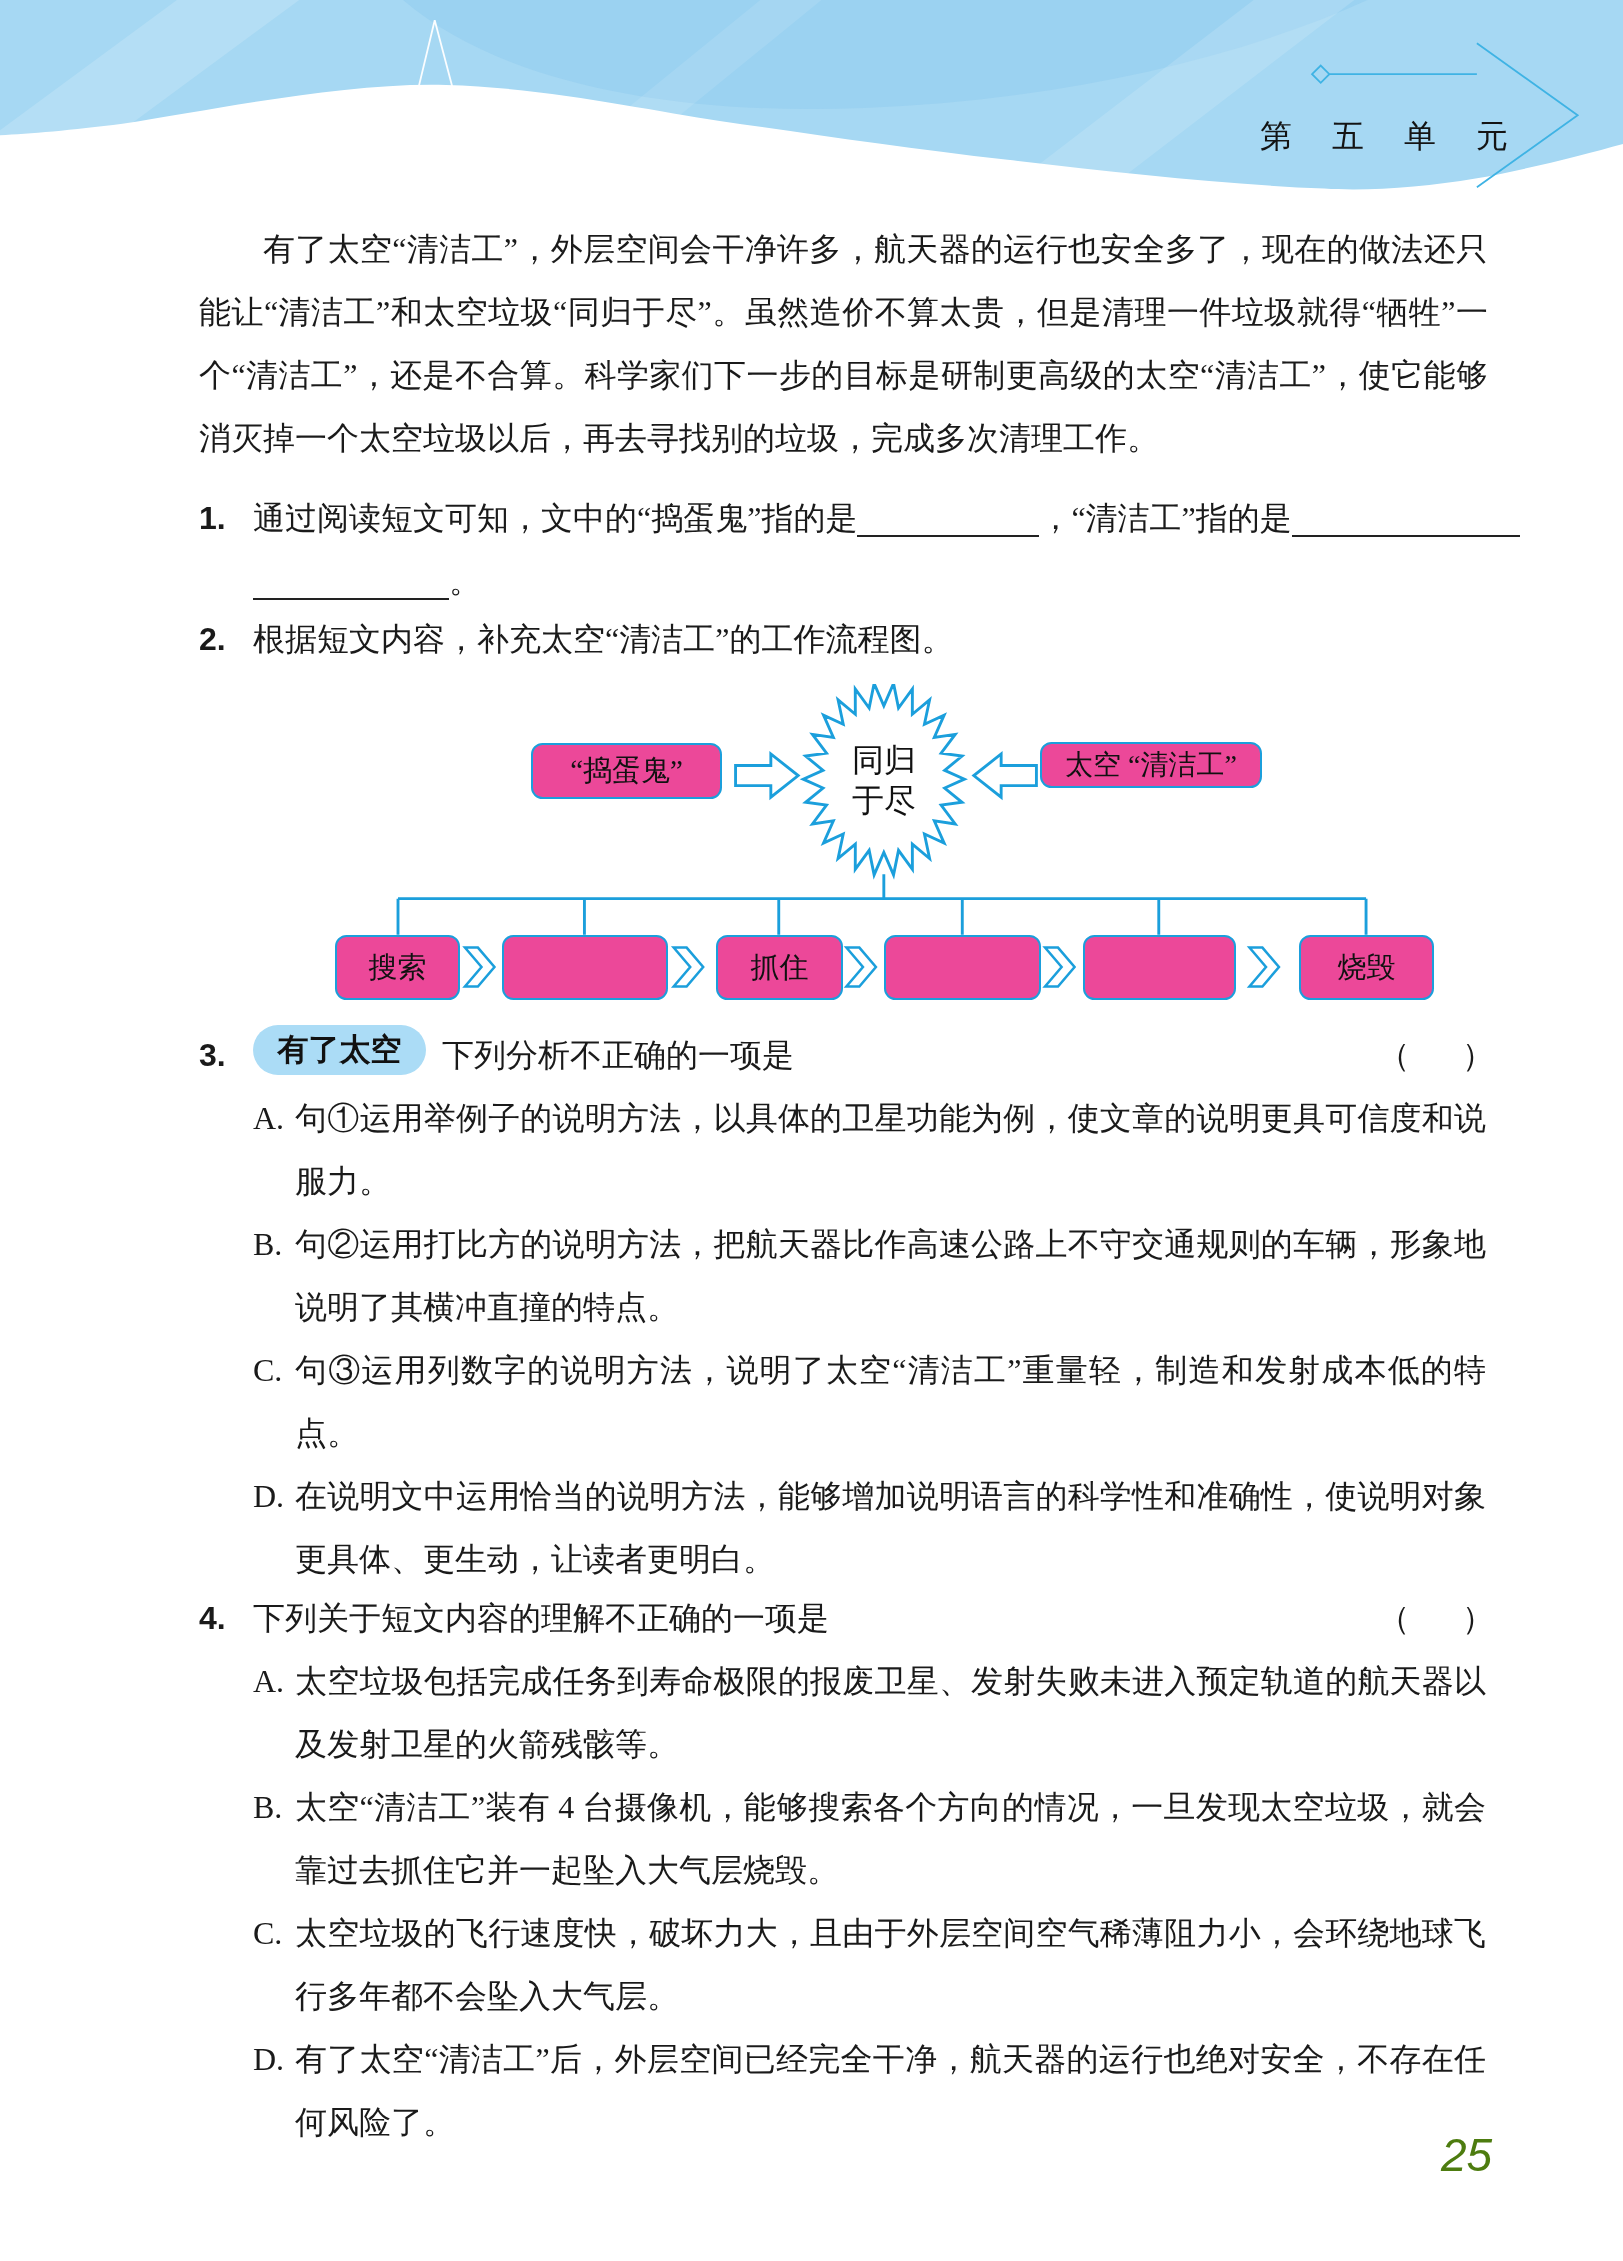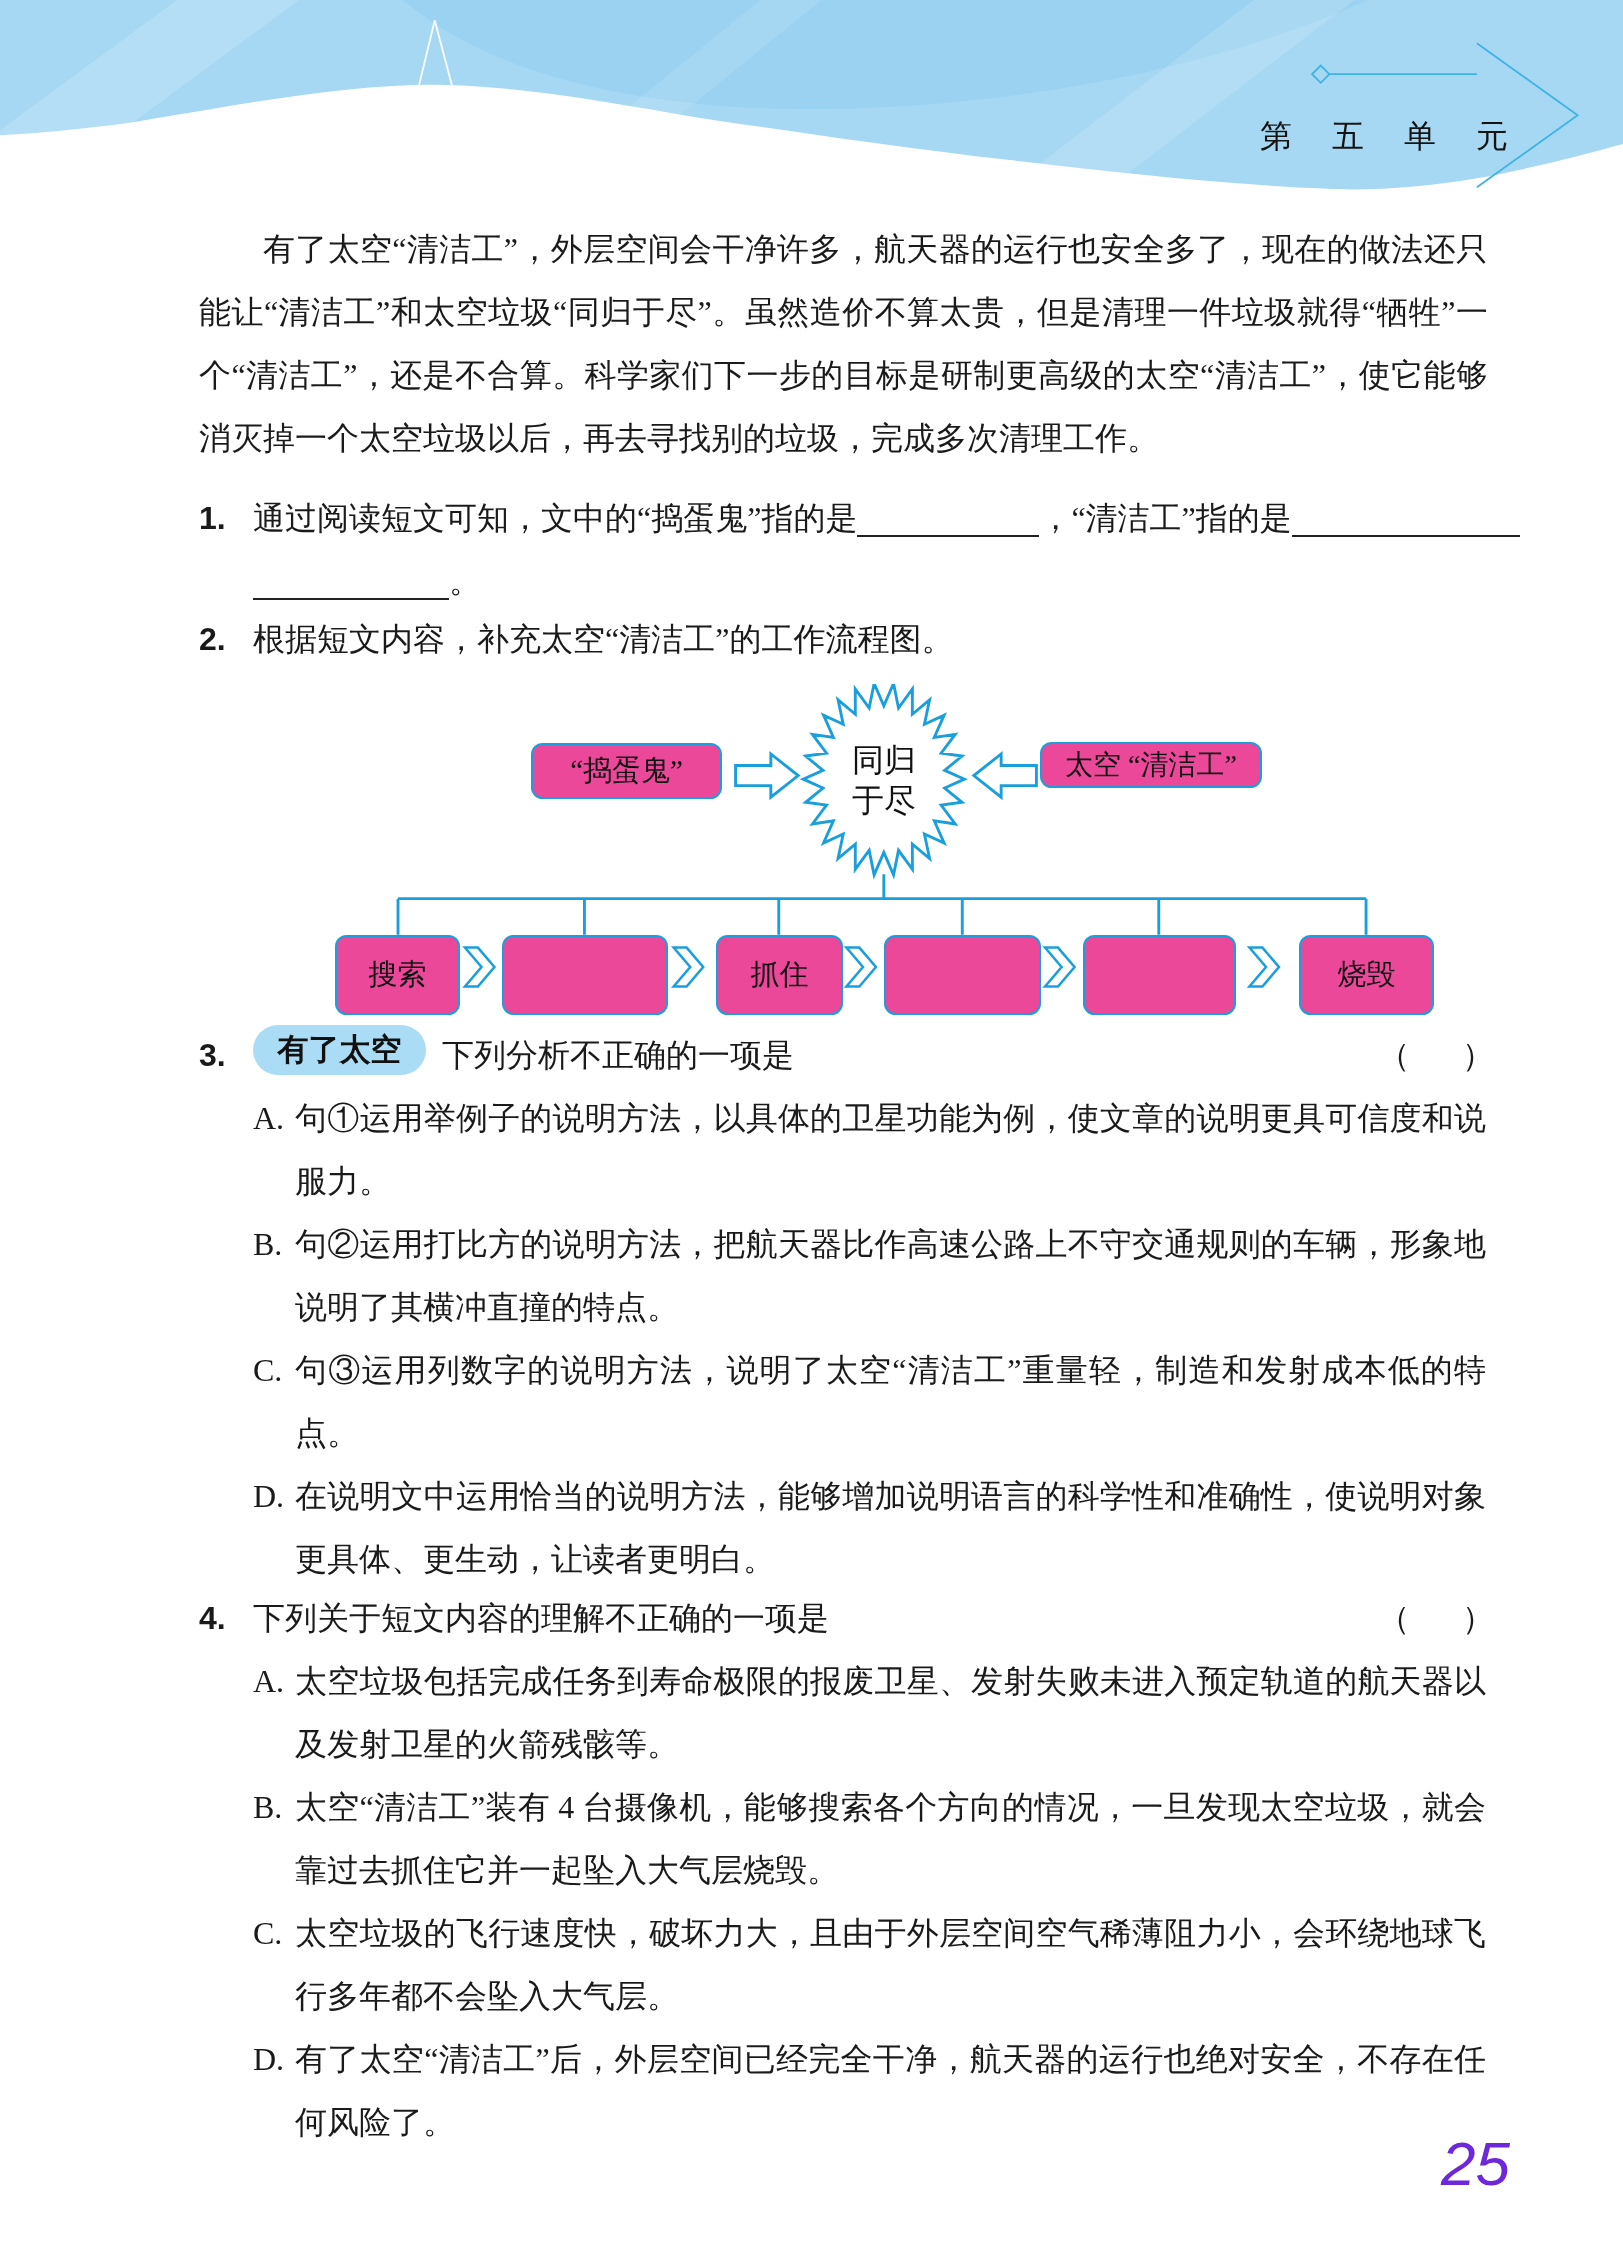--- a/index.html
+++ b/index.html
@@ -37,32 +37,32 @@
   .otext{flex:1;min-width:0;max-width:1191px;text-align:justify;}
 
   
   .flow{position:absolute;left:0;top:684px;width:1623px;height:335px;}
   .flow svg{position:absolute;left:0;top:0;}
   .fbox{position:absolute;border:2.9px solid #1B9FDC;border-radius:11.5px;background:#ec4899;
         display:flex;align-items:center;justify-content:center;
         font-size:29px;color:#111;box-sizing:border-box;text-align:center;}
   .fb-tl{left:531px;top:59px;width:191px;height:56px;}
   .fb-tr{left:1040px;top:58px;width:222px;height:46px;font-size:28px;}
-  .fb-b{top:251px;height:80px;}
+  .fb-b{top:251px;height:65px;}
   .fb1{left:335px;width:125px;}
   .fb2{left:502px;width:166px;}
   .fb3{left:716px;width:127px;}
   .fb4{left:884px;width:157px;}
   .fb5{left:1083px;width:153px;}
   .fb6{left:1299px;width:135px;}
   .starlabel{position:absolute;left:812px;top:56px;width:144px;text-align:center;
         font-size:32px;line-height:40px;color:#111;}
 
-  .pagenum{position:absolute;left:1441px;top:2128px;font-size:62px;font-style:italic;
-        color:#6d28d9;font-family:"Liberation Sans","DejaVu Sans",sans-serif;}
+  .pagenum{position:absolute;left:1441px;top:2128px;font-size:46px;font-style:italic;
+        color:#4d7c0f;font-family:"Liberation Sans","DejaVu Sans",sans-serif;}
 </style>
 </head>
 <body>
 
 <div class="page">
 
   <div class="hdr">
     <svg width="1623" height="216" viewBox="0 0 2255 300">
       <path d="M0,0 H2255 V200 C2200,215 2120,236 2050,248 C1980,260 1900,266 1840,262
                C1700,256 1550,240 1400,222 C1250,205 1120,185 1000,168

